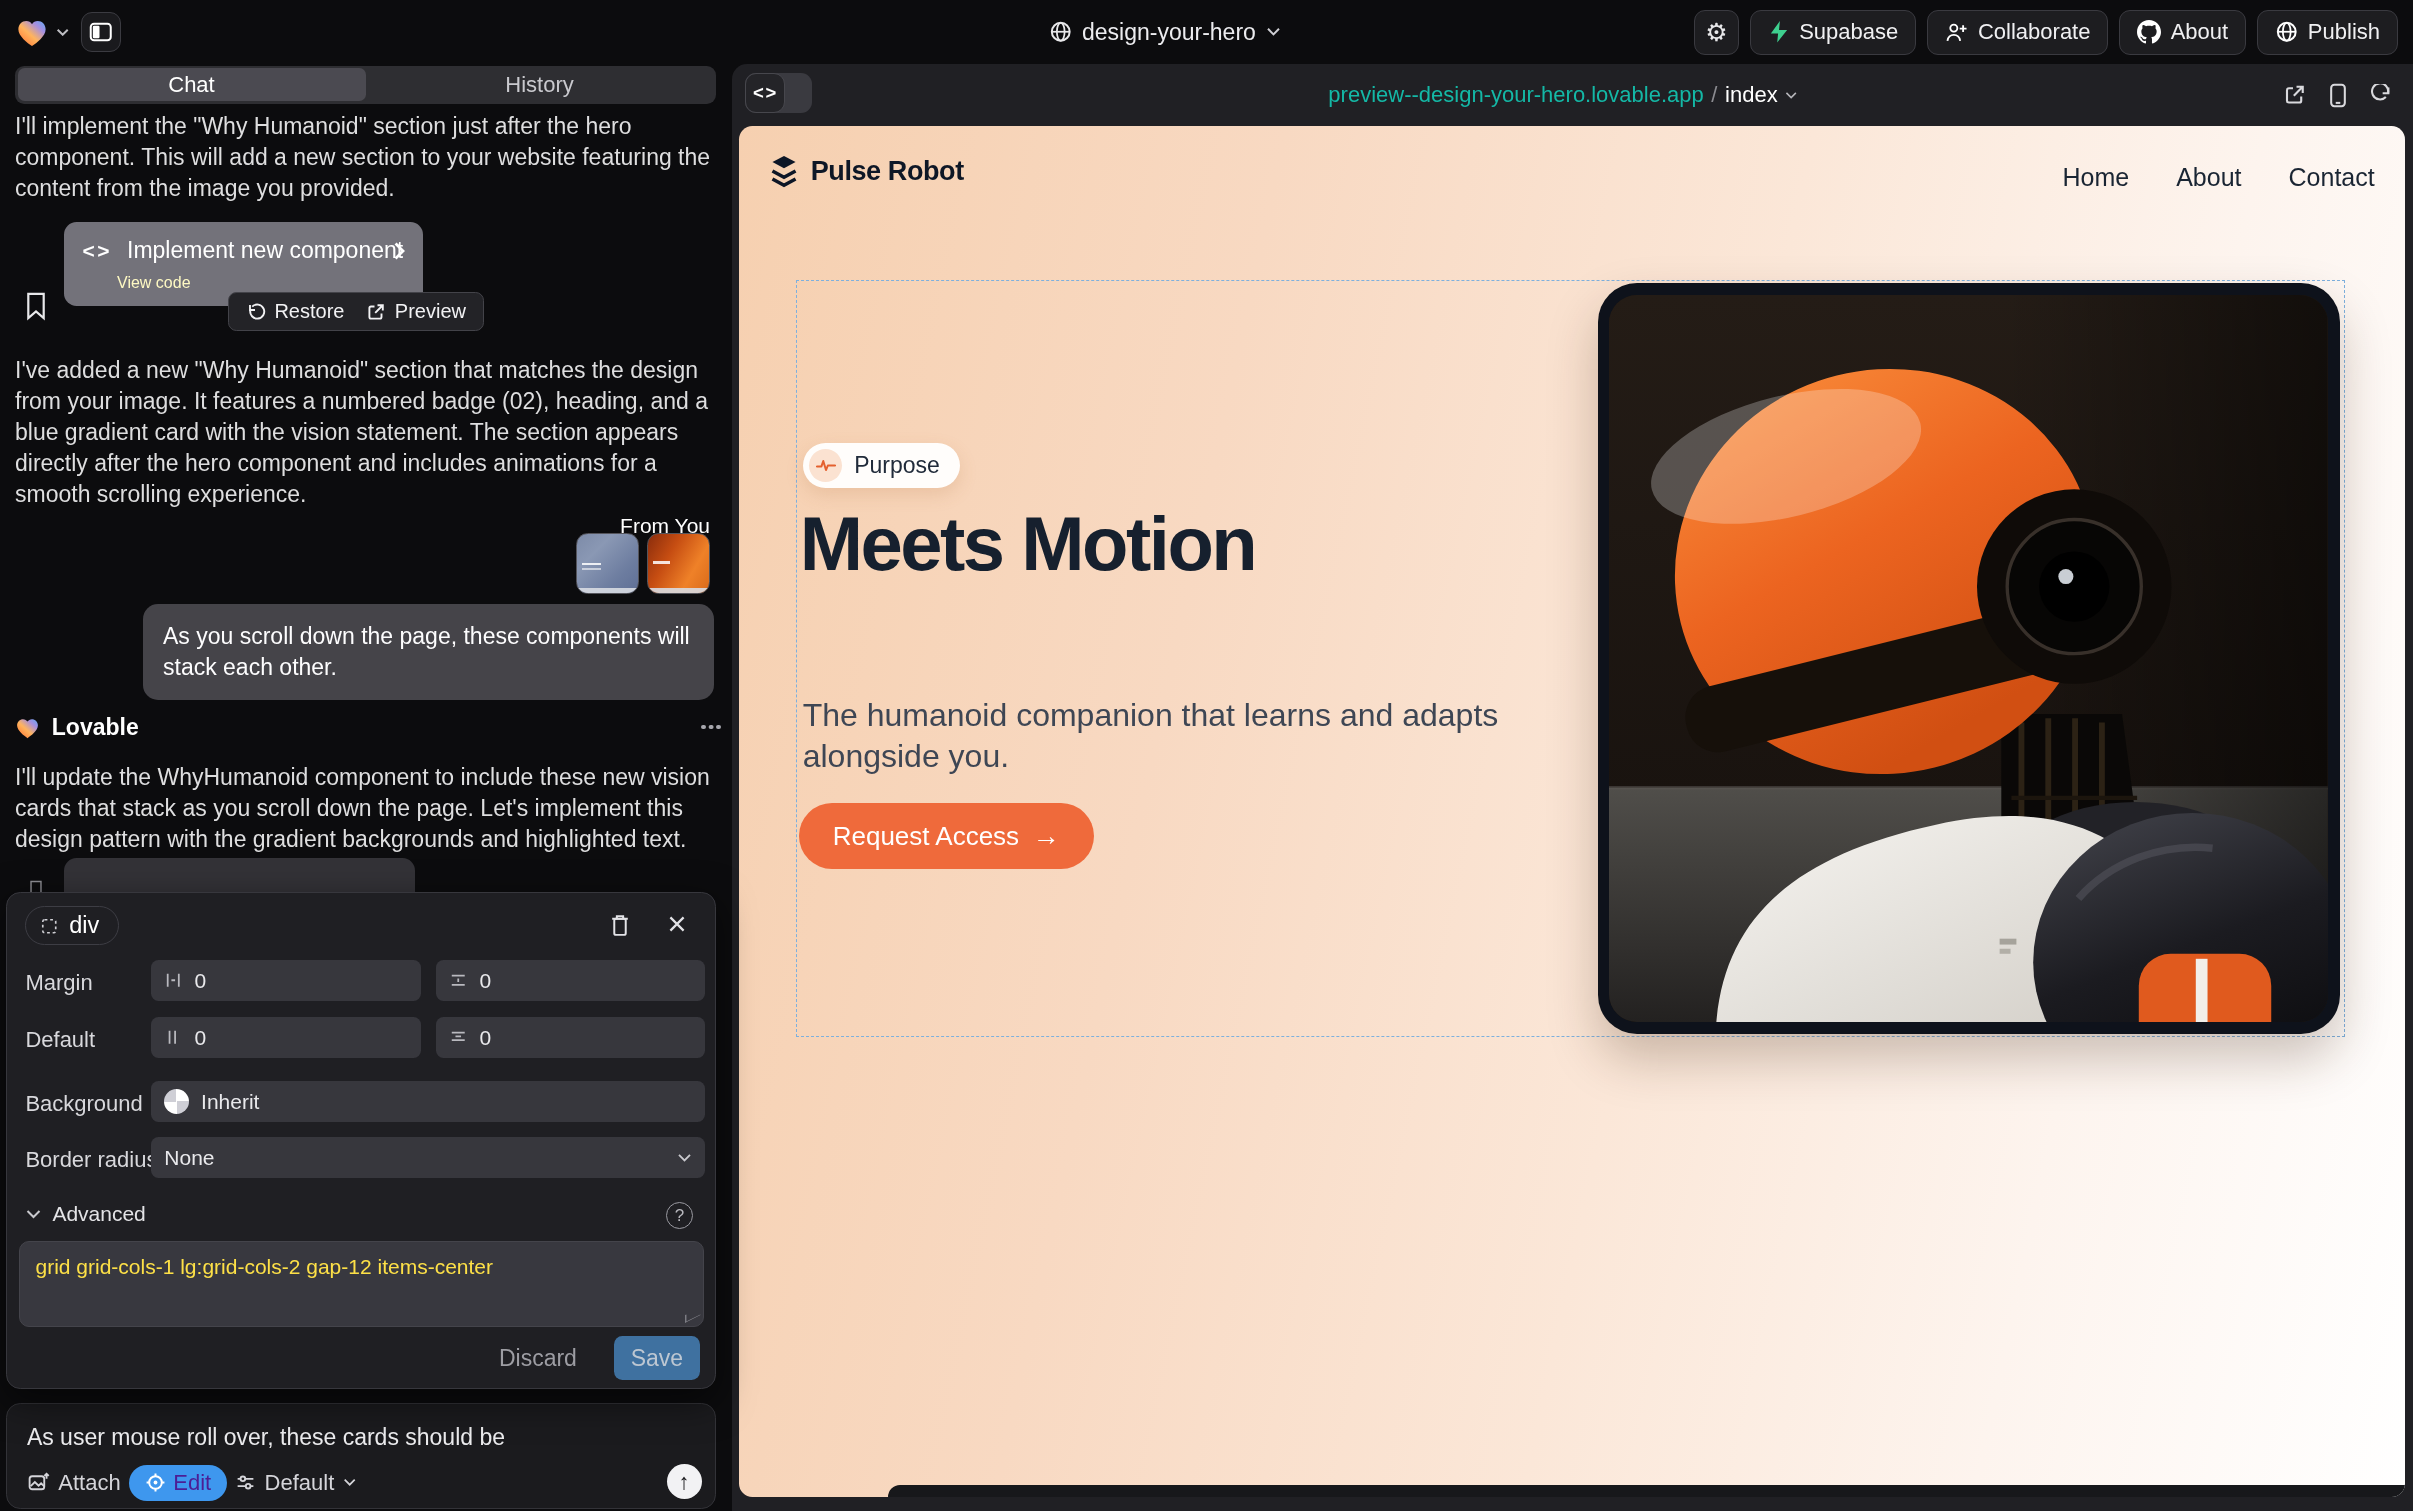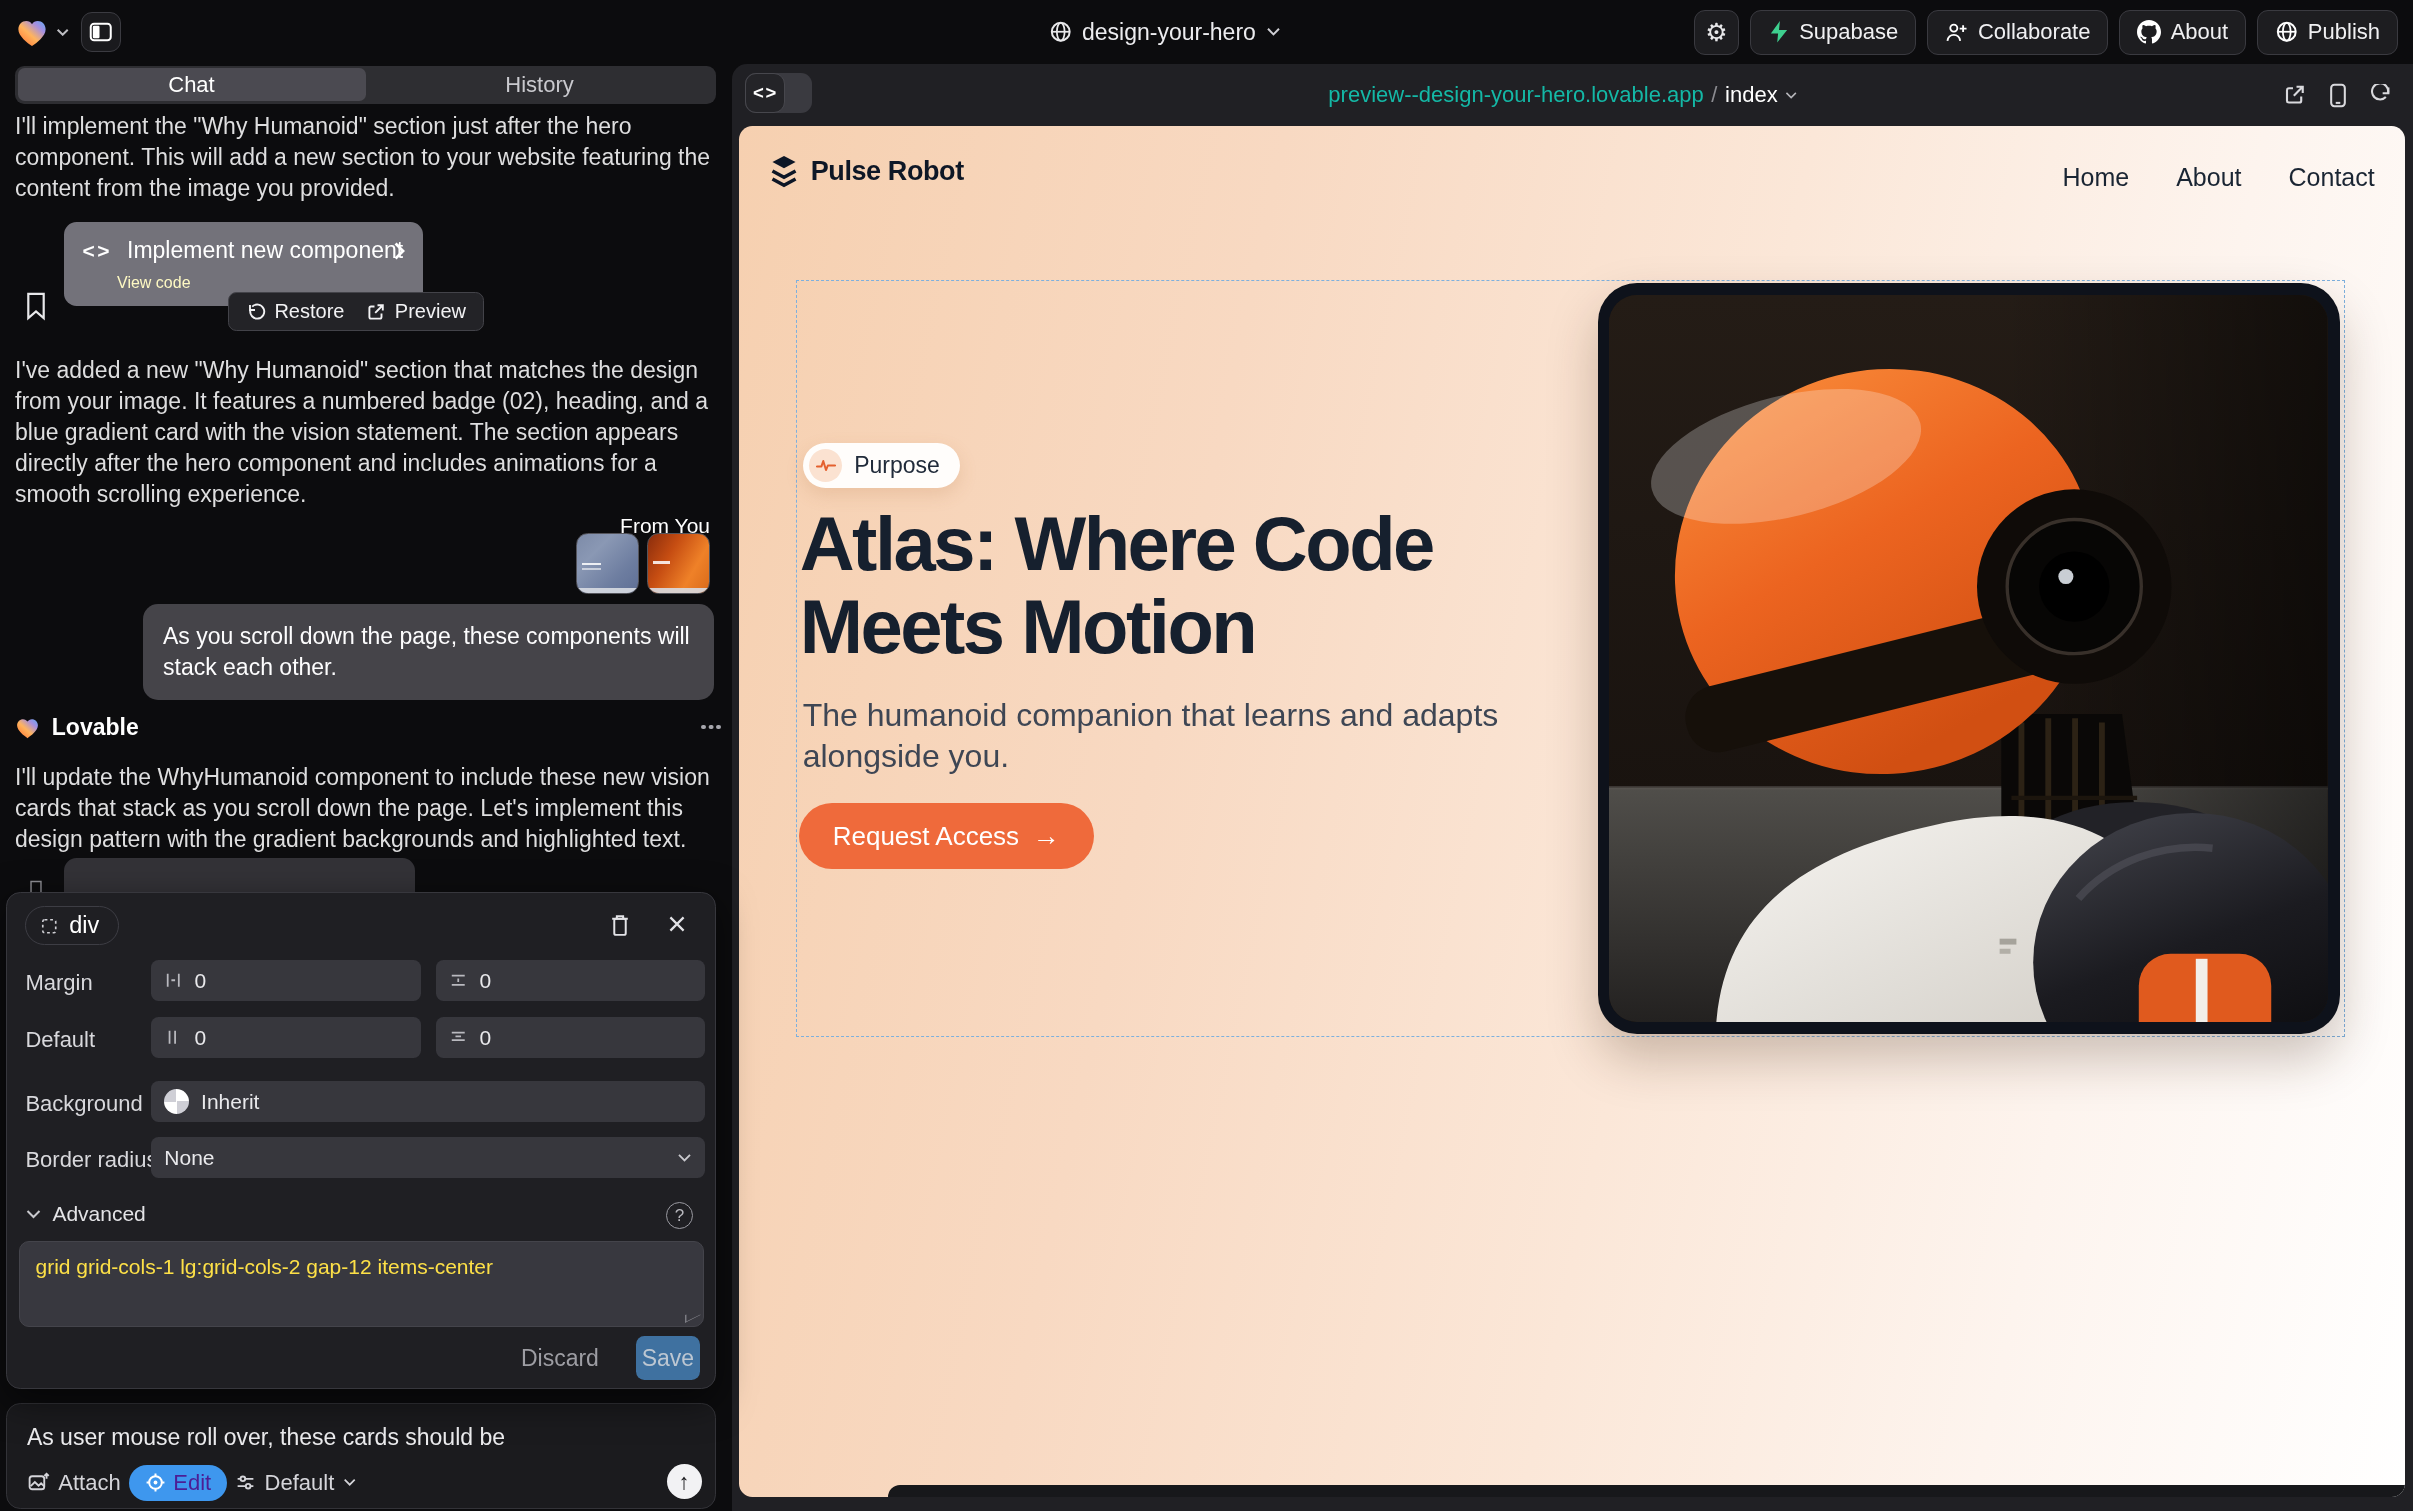--- a/index.html
+++ b/index.html
@@ -64,21 +64,21 @@
   .in-w { left:144px; width:554px; }
   .checker { width:25px; height:25px; border-radius:50%; background:conic-gradient(#ffffff 0 25%, #cfcfd6 0 50%, #ffffff 0 75%, #cfcfd6 0); }
   .select-chevron { position:absolute; right:13.4px; }
   .adv-row { position:absolute; left:18.5px; top:309px; display:flex; align-items:center; gap:10px; cursor:pointer; }
   .adv-label { font-size:21px; color:#e4e4e7; }
   .help-circle { position:absolute; right:22px; top:309px; width:27px; height:27px; border:1.7px solid #9a9aa1; border-radius:50%; color:#b9b9bf; font-size:17px; display:flex; align-items:center; justify-content:center; }
   .classes-box { position:absolute; left:12.6px; top:348px; width:685px; height:86px; background:#38383f; border:1.3px solid #44444b; border-radius:10px; padding:13.4px 15px; font-size:21px; color:#fde047; cursor:text; }
   .resize-corner { position:absolute; right:5px; bottom:5px; width:11.8px; height:11.8px; border-right:1.7px solid #9a9aa1; border-bottom:1.7px solid #9a9aa1; transform:skew(-45deg) rotate(45deg) scale(.9); opacity:.8; }
   .panel-footer { position:absolute; right:15px; top:443px; display:flex; align-items:center; gap:37px; }
   .discard-btn { background:none; border:none; font-size:23px; color:#9d9da3; cursor:pointer; }
-  .save-btn { width:64px; height:44px; background:#3f71a0; border:none; border-radius:8.4px; font-size:23px; color:#bdc7d2; cursor:pointer; }
+  .save-btn { width:86px; height:44px; background:#3f71a0; border:none; border-radius:8.4px; font-size:23px; color:#bdc7d2; cursor:pointer; }
 
   
   .composer { position:absolute; left:5.9px; top:1339px; width:710px; height:106px; background:#1b1b1e; border:1.3px solid #333338; border-radius:14.3px; }
   .draft { position:absolute; left:20px; top:20px; font-size:23px; color:#ececee; cursor:text; }
   .c-row { position:absolute; left:20px; right:13.4px; top:60px; height:37px; display:flex; align-items:center; gap:8px; }
   .c-item { display:flex; align-items:center; gap:8.4px; font-size:22px; color:#d5d5da; cursor:pointer; }
   .edit-pill { height:36px; background:#3e97ee; border-radius:18.5px; display:flex; align-items:center; gap:7.6px; padding:0 16px; color:#4c1d95; font-size:22px; cursor:pointer; }
   .send-btn { position:absolute; right:0; top:0; width:35px; height:35px; border-radius:50%; background:#f2f2f4; border:none; display:flex; align-items:center; justify-content:center; font-size:22px; font-weight:700; color:#1b1b1e; cursor:pointer; }
 
   
@@ -423,21 +423,20 @@
       <div class="badge">
         <span class="badge-ic">
           <svg width="20" height="17" viewBox="0 0 22 16">
             <polyline points="1,9 6,9 8,3 11,13 13,8 21,8" fill="none" stroke="#e4602e" stroke-width="2.2" stroke-linejoin="round" stroke-linecap="round"></polyline>
           </svg>
         </span>
         <span class="badge-label">Purpose</span>
       </div>
 
       <h1 class="hero-h1">
-        <span style="display:block">Atlas: Where Code</span>
         <span style="display:block">Meets Motion</span>
       </h1>
 
       <p class="hero-sub">The humanoid companion that learns and adapts alongside you.</p>
 
       <button class="cta">
         <span>Request Access</span>
         <span class="cta-arrow">→</span>
       </button>
 

